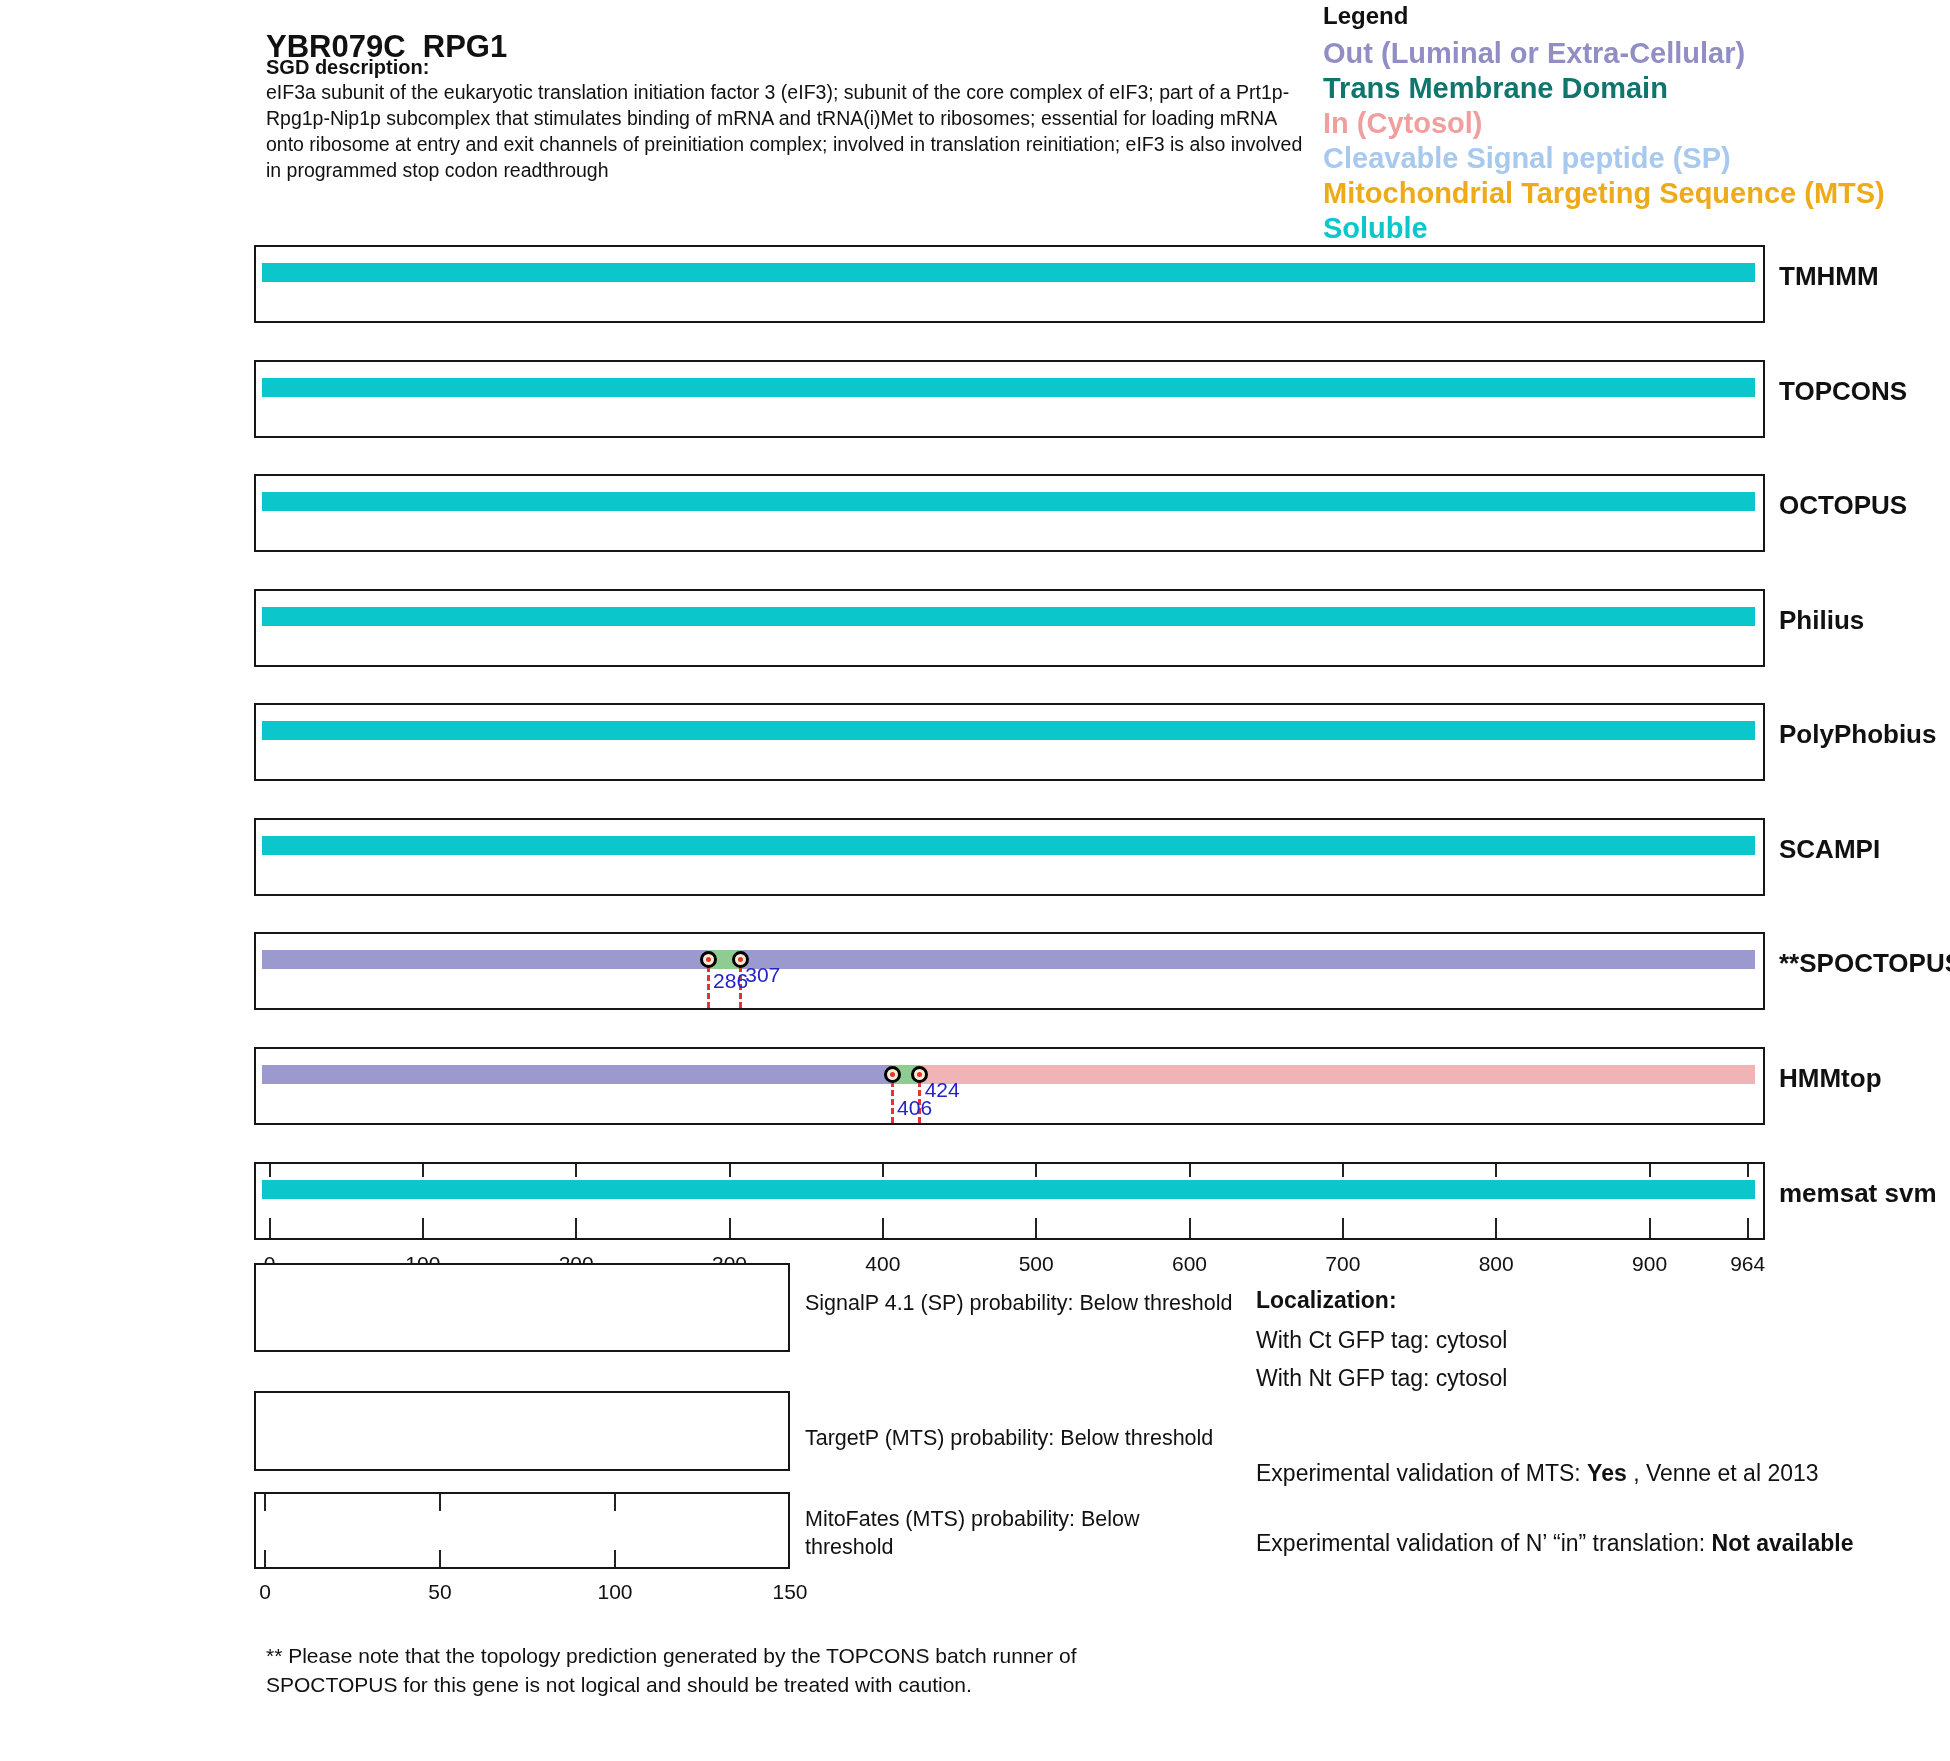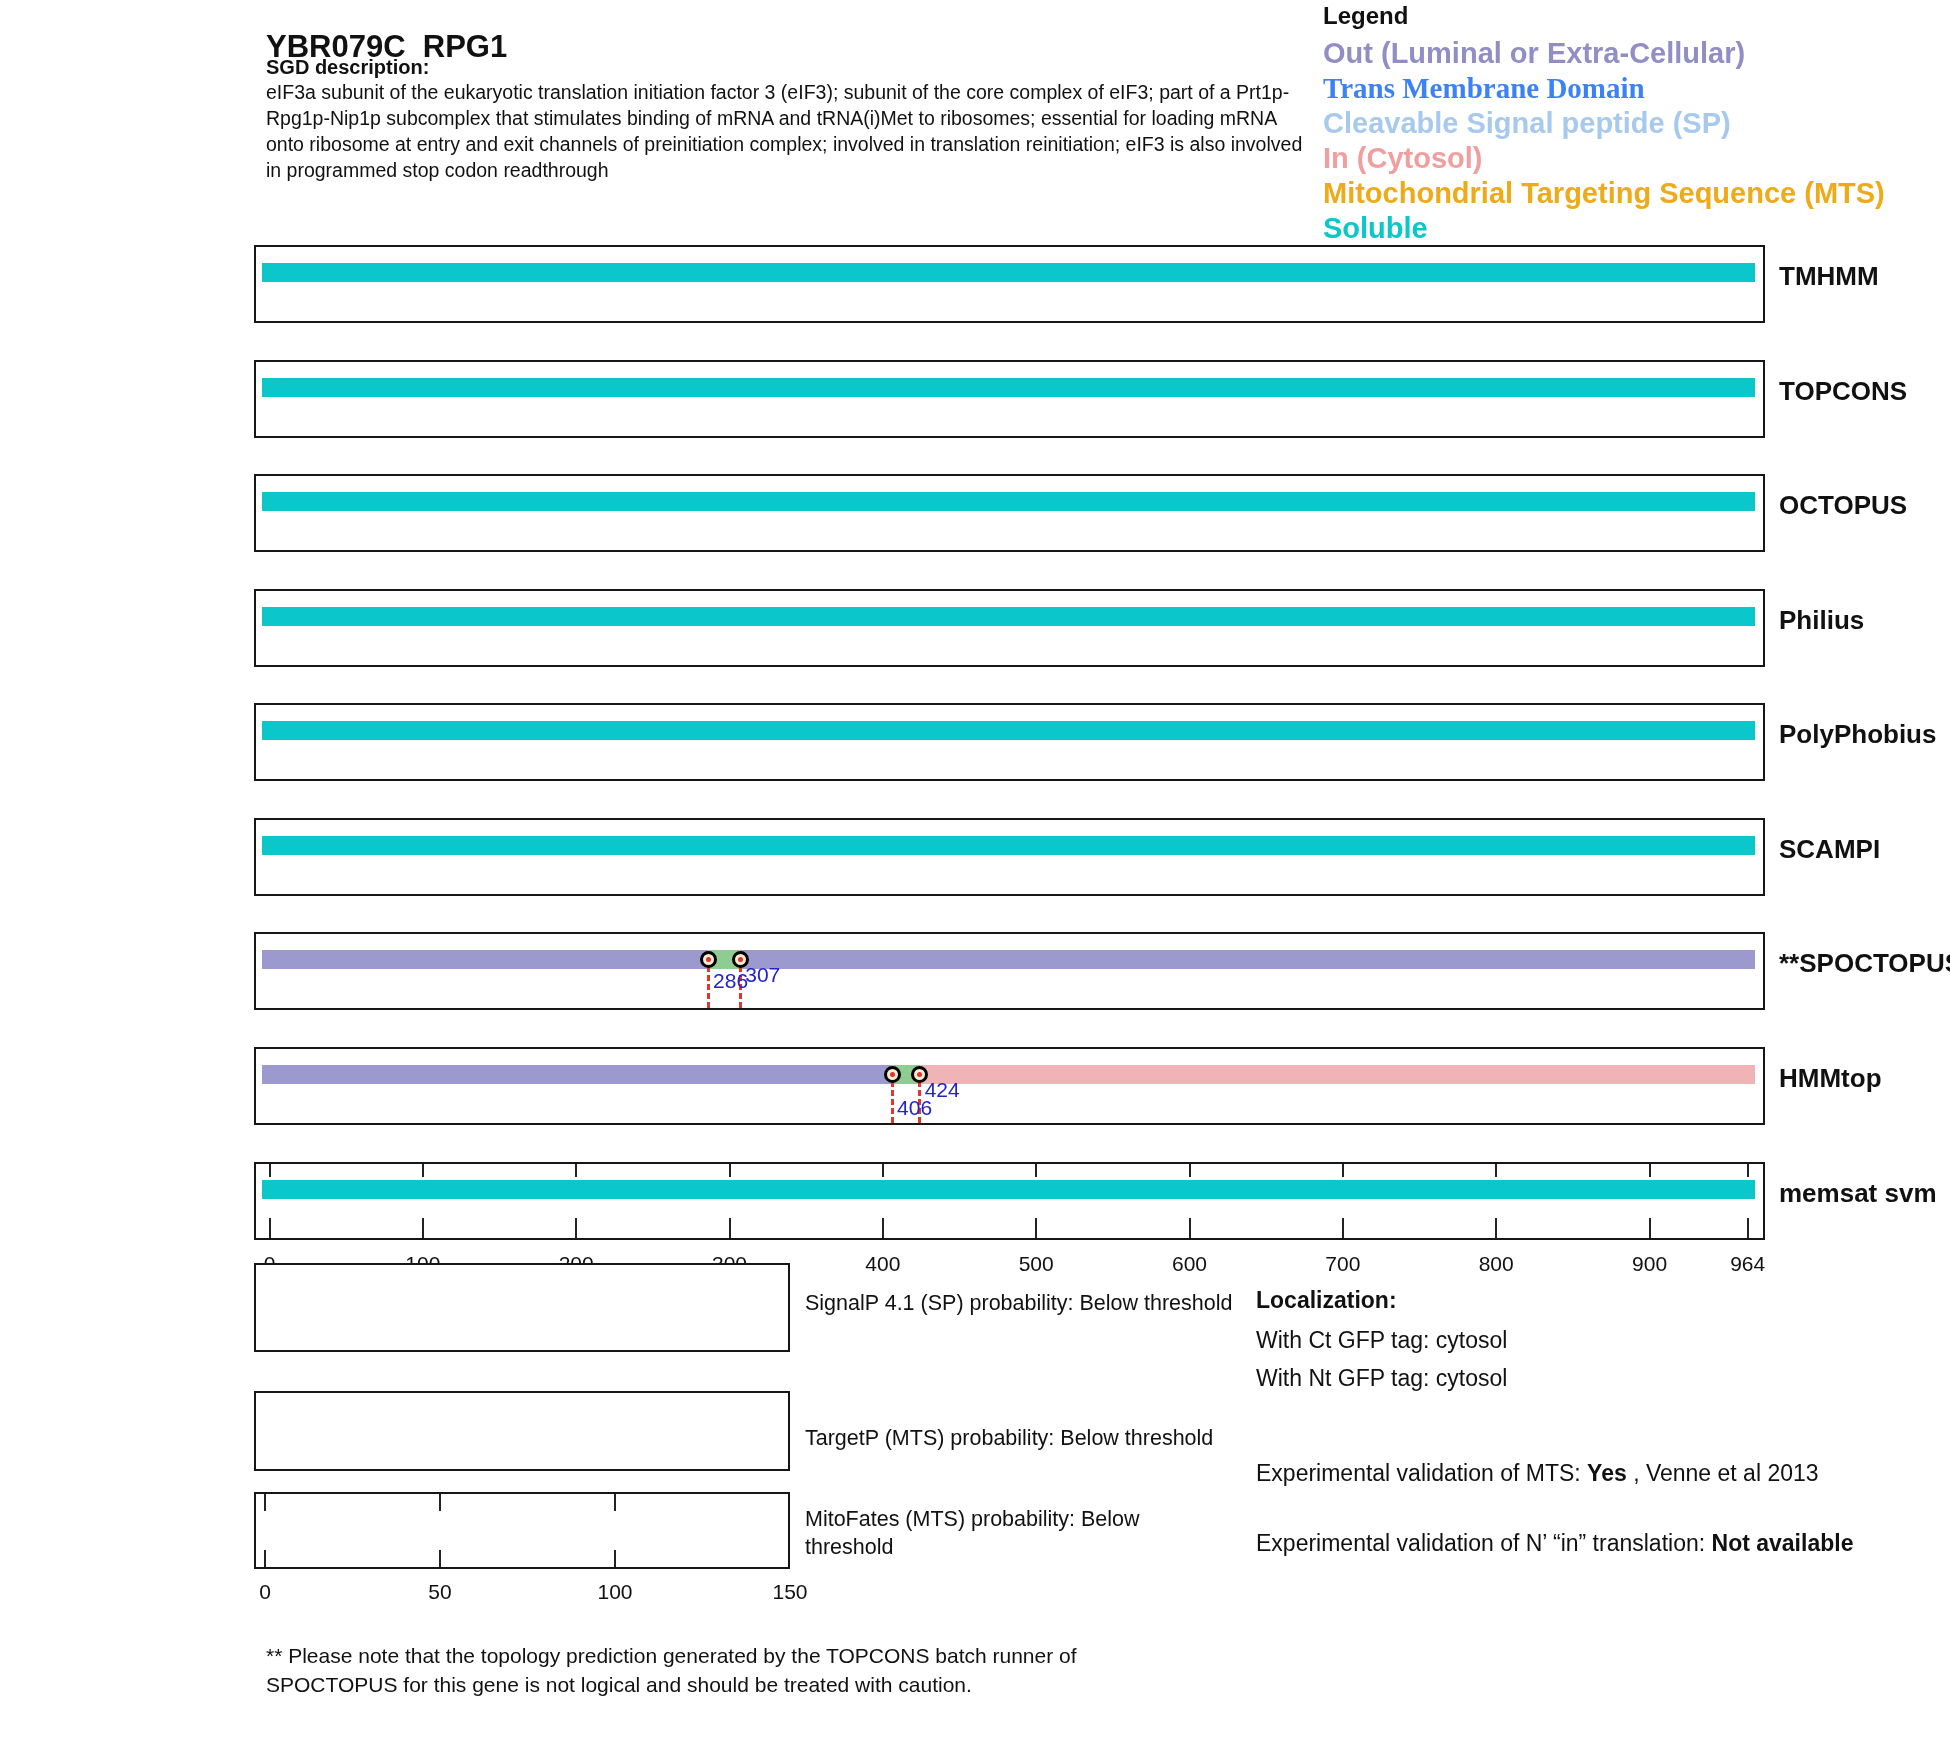--- a/index.html
+++ b/index.html
@@ -34,23 +34,23 @@
 
 <div id="root">
 
   <h1 class="abs page-title">YBR079C  RPG1</h1>
   <div class="abs sgd-label">SGD description:</div>
   <p class="abs sgd-desc">eIF3a subunit of the eukaryotic translation initiation factor 3 (eIF3); subunit of the core complex of eIF3; part of a Prt1p-Rpg1p-Nip1p subcomplex that stimulates binding of mRNA and tRNA(i)Met to ribosomes; essential for loading mRNA onto ribosome at entry and exit channels of preinitiation complex; involved in translation reinitiation; eIF3 is also involved in programmed stop codon readthrough</p>
 
   <div class="abs legend-title">Legend</div>
   <div class="abs" id="legend-items">
       <div class="legend-item" style="color: rgb(145, 142, 198);">Out (Luminal or Extra-Cellular)</div>
-      <div class="legend-item" style="color: #3b82f6; font-family: Liberation Serif, serif;">Trans Membrane Domain</div>
+      <div class="legend-item" style="color: #0f766e;">Trans Membrane Domain</div>
+      <div class="legend-item" style="color: rgb(241, 158, 158);">In (Cytosol)</div>
       <div class="legend-item" style="color: rgb(166, 201, 237);">Cleavable Signal peptide (SP)</div>
-      <div class="legend-item" style="color: rgb(241, 158, 158);">In (Cytosol)</div>
       <div class="legend-item" style="color: rgb(239, 170, 25);">Mitochondrial Targeting Sequence (MTS)</div>
       <div class="legend-item" style="color: rgb(11, 199, 203);">Soluble</div>
     </div>
 
   <div id="tracks">
       <div class="box" style="left: 254px; top: 245px; width: 1511px; height: 78px;">
         <div class="seg" style="left: 6px; width: 1493px; top: 16px; height: 19px; background: rgb(11, 199, 203);"></div>
       </div>
       <div class="track-label" style="top: 261px;">TMHMM</div>
       <div class="box" style="left: 254px; top: 360px; width: 1511px; height: 78px;">

